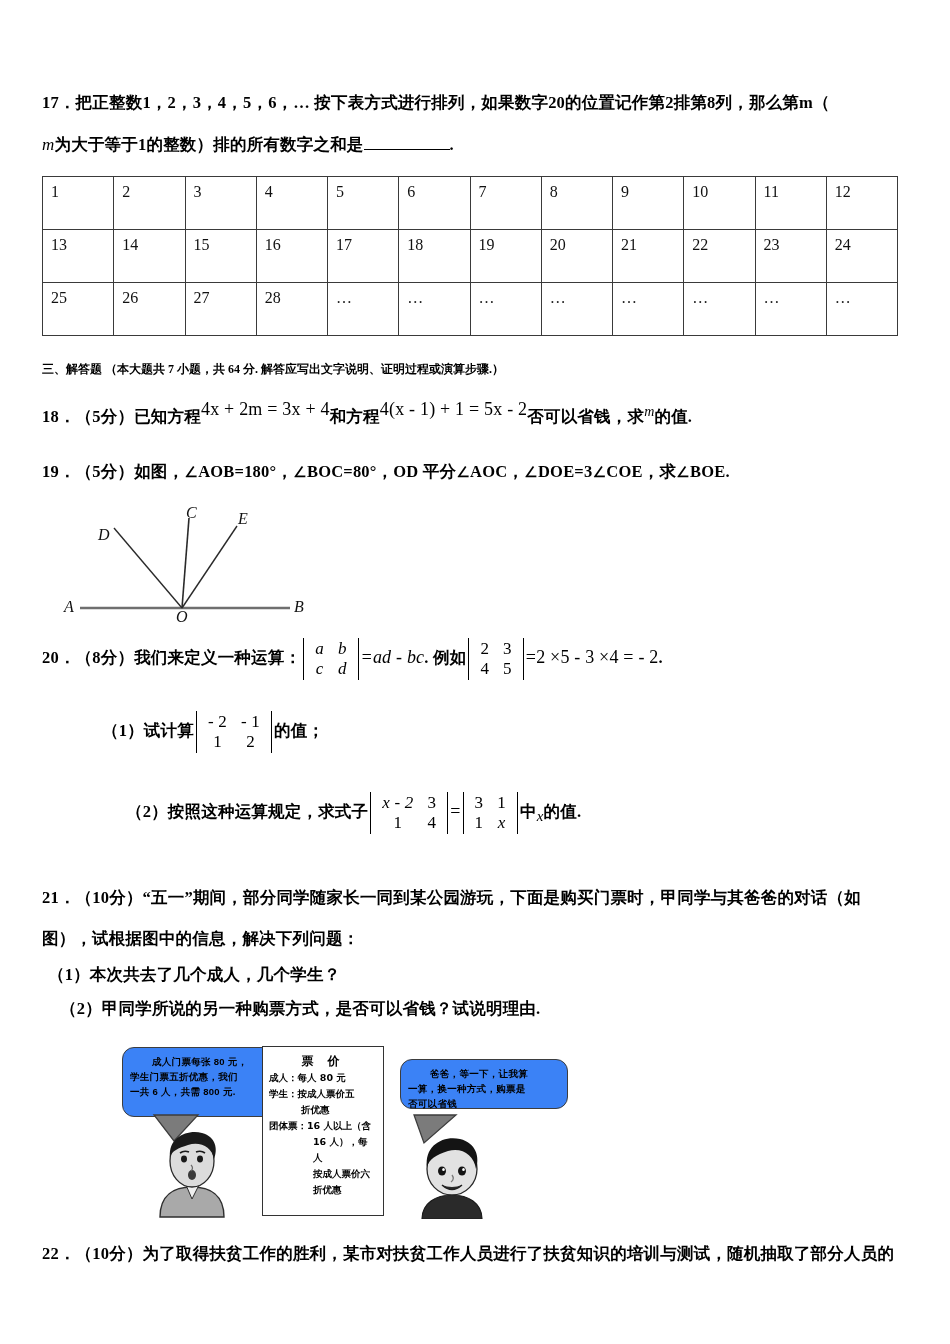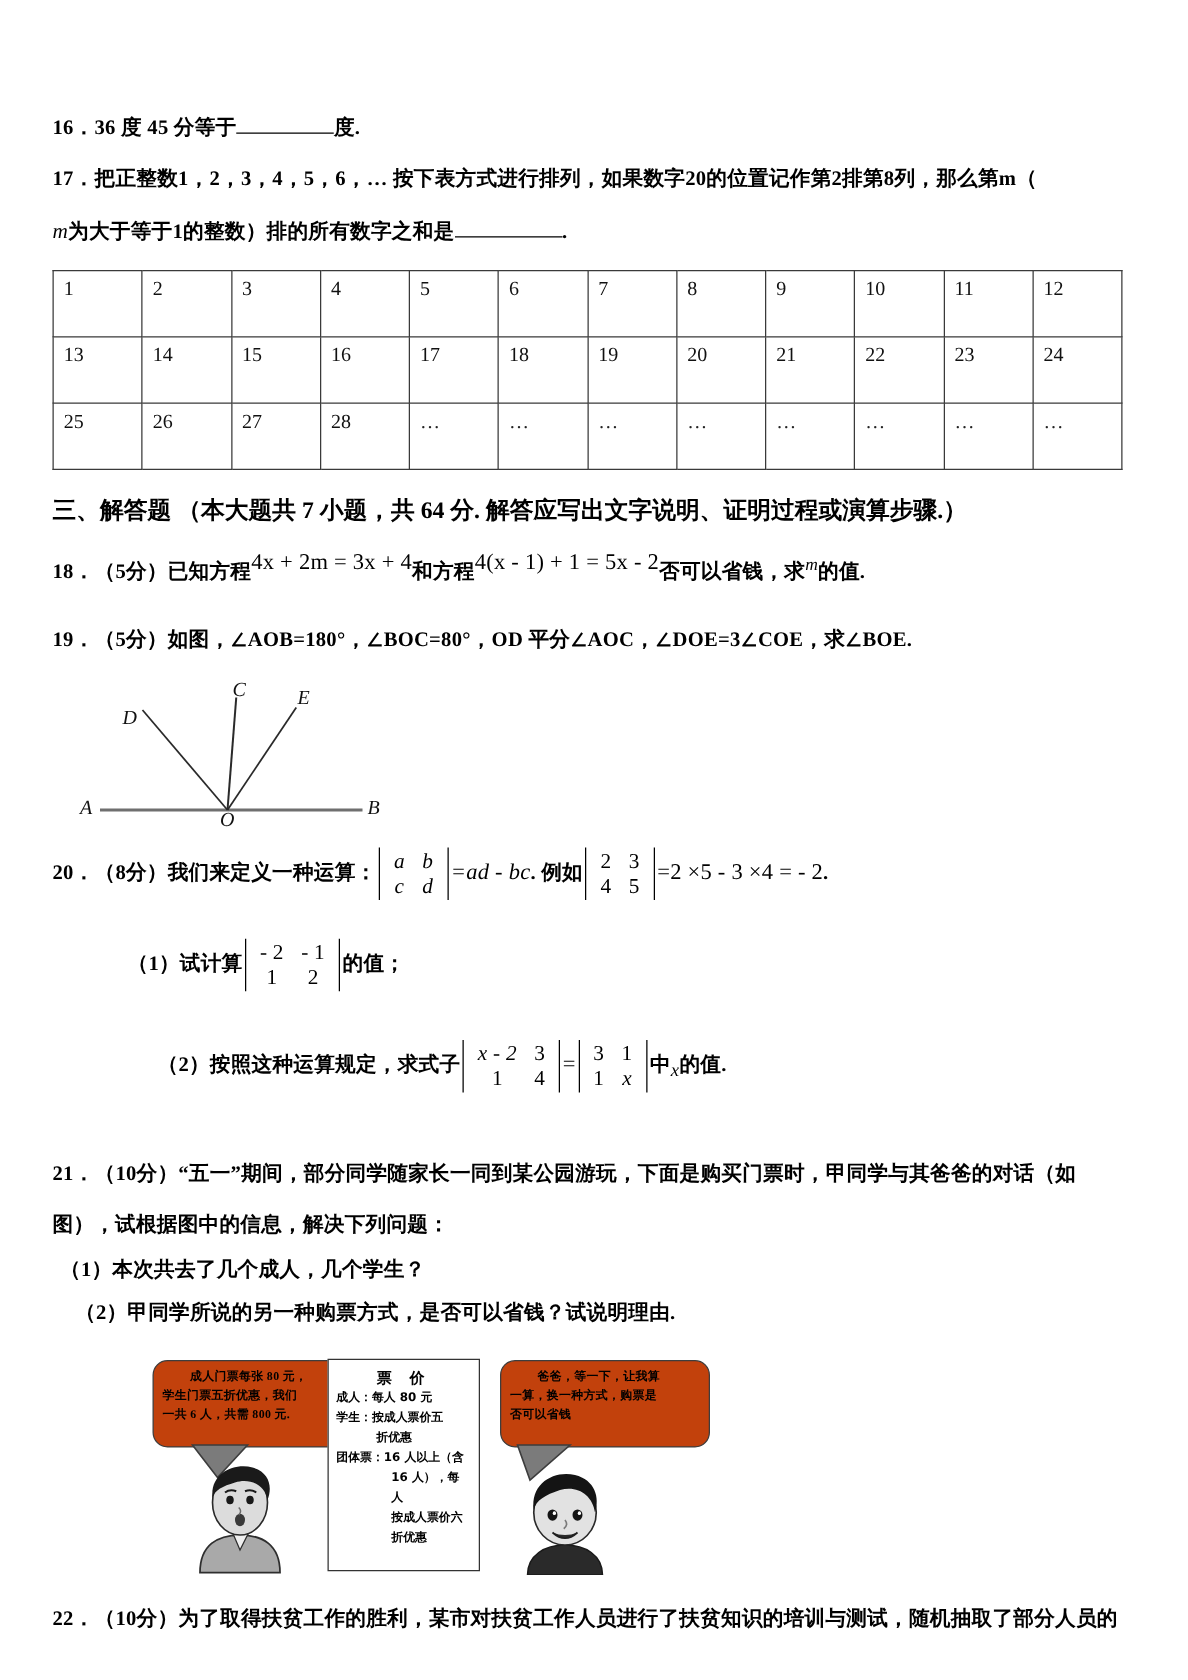--- a/index.html
+++ b/index.html
@@ -79,21 +79,21 @@
     font-size: 16px;
     font-weight: normal;
     font-family: "Liberation Serif", serif;
     color: #111;
   }
   .seq-table tr.r3 td { border-top: 1.6px solid #888; }
   .seq-table .dots { letter-spacing: 1px; color: #222; }
 
   
   .sec-head {
-    font-size: 19px;
+    font-size: 12px;
     font-weight: bold;
     line-height: 34px;
     margin-top: 16px;
   }
 
   
   .fml {
     font-family: "Liberation Serif", serif;
     font-weight: normal;
     font-size: 18px;
@@ -148,25 +148,25 @@
   
   .illus {
     position: relative;
     width: 500px;
     height: 180px;
     margin-left: 80px;
     margin-top: 14px;
   }
   .bubble {
     position: absolute;
-    background: #c2410c;
+    background: #3b82f6;
     border: 1.5px solid #3d3d3d;
     border-radius: 12px;
     color: #000;
-    font-family: Liberation Serif, serif;
+    font-family: Liberation Sans, sans-serif;
     font-size: 9.5px;
     font-weight: bold;
     line-height: 15px;
     padding: 6px 7px 5px 7px;
     box-sizing: border-box;
     letter-spacing: 0.3px;
   }
   .bubble .ind { padding-left: 22px; }
   .price-board {
     position: absolute;
@@ -194,23 +194,20 @@
   .face { position: absolute; }
 
   .footer-line { margin-top: 14px; }
 </style>
 </head>
 <body>
 
 <div class="page">
   <div class="content">
 
-    <div class="q-line">
-      <span>16．</span><span>36 度 45 分等于</span><span class="blank-u" style="width:78px;height:16px;"></span><span>度.</span>
-    </div>
 
     <div class="q-line wrap" style="line-height:42px;">
       <span>17．</span><span>把正整数1，2，3，4，5，6，… 按下表方式进行排列，如果数字20的位置记作第2排第8列，那么第m（</span>
     </div>
     <div class="q-line" style="line-height:42px;">
       <span class="mathit" style="font-size:17px;">m</span><span>为大于等于1的整数）排的所有数字之和是</span><span class="blank-u" style="width:86px;height:14px;"></span><span>.</span>
     </div>
 
     <table class="seq-table">
       <tbody>
@@ -388,21 +385,21 @@
         <div class="price-title">票 价</div>
         <div class="price-row"><span class="lbl">成人：</span><span>每人 80 元</span></div>
         <div class="price-row"><span class="lbl">学生：</span><span>按成人票价五</span></div>
         <div class="price-cont">折优惠</div>
         <div class="price-row"><span class="lbl">团体票：</span><span>16 人以上（含</span></div>
         <div class="price-cont2">16 人），每人</div>
         <div class="price-cont2">按成人票价六</div>
         <div class="price-cont2">折优惠</div>
       </div>
 
-      <div class="bubble" style="left:278px;top:6px;width:168px;height:70px;">
+      <div class="bubble" style="left:278px;top:18px;width:168px;height:50px;">
         <div class="ind">爸爸，等一下，让我算</div>
         <div>一算，换一种方式，购票是</div>
         <div>否可以省钱</div>
       </div>
       <svg style="position:absolute;left:288px;top:72px;" width="60" height="32">
         <polygon points="4,2 46,2 14,30" fill="#7b7b7b" stroke="#3d3d3d" stroke-width="1.3"></polygon>
       </svg>
 
       <svg class="face" style="left:282px;top:92px;" width="96" height="86" viewBox="0 0 96 86">
         <path d="M18 86 C18 70, 32 62, 48 62 C64 62, 78 70, 78 86 Z" fill="#2a2a2a" stroke="#1a1a1a" stroke-width="1.2"></path>

